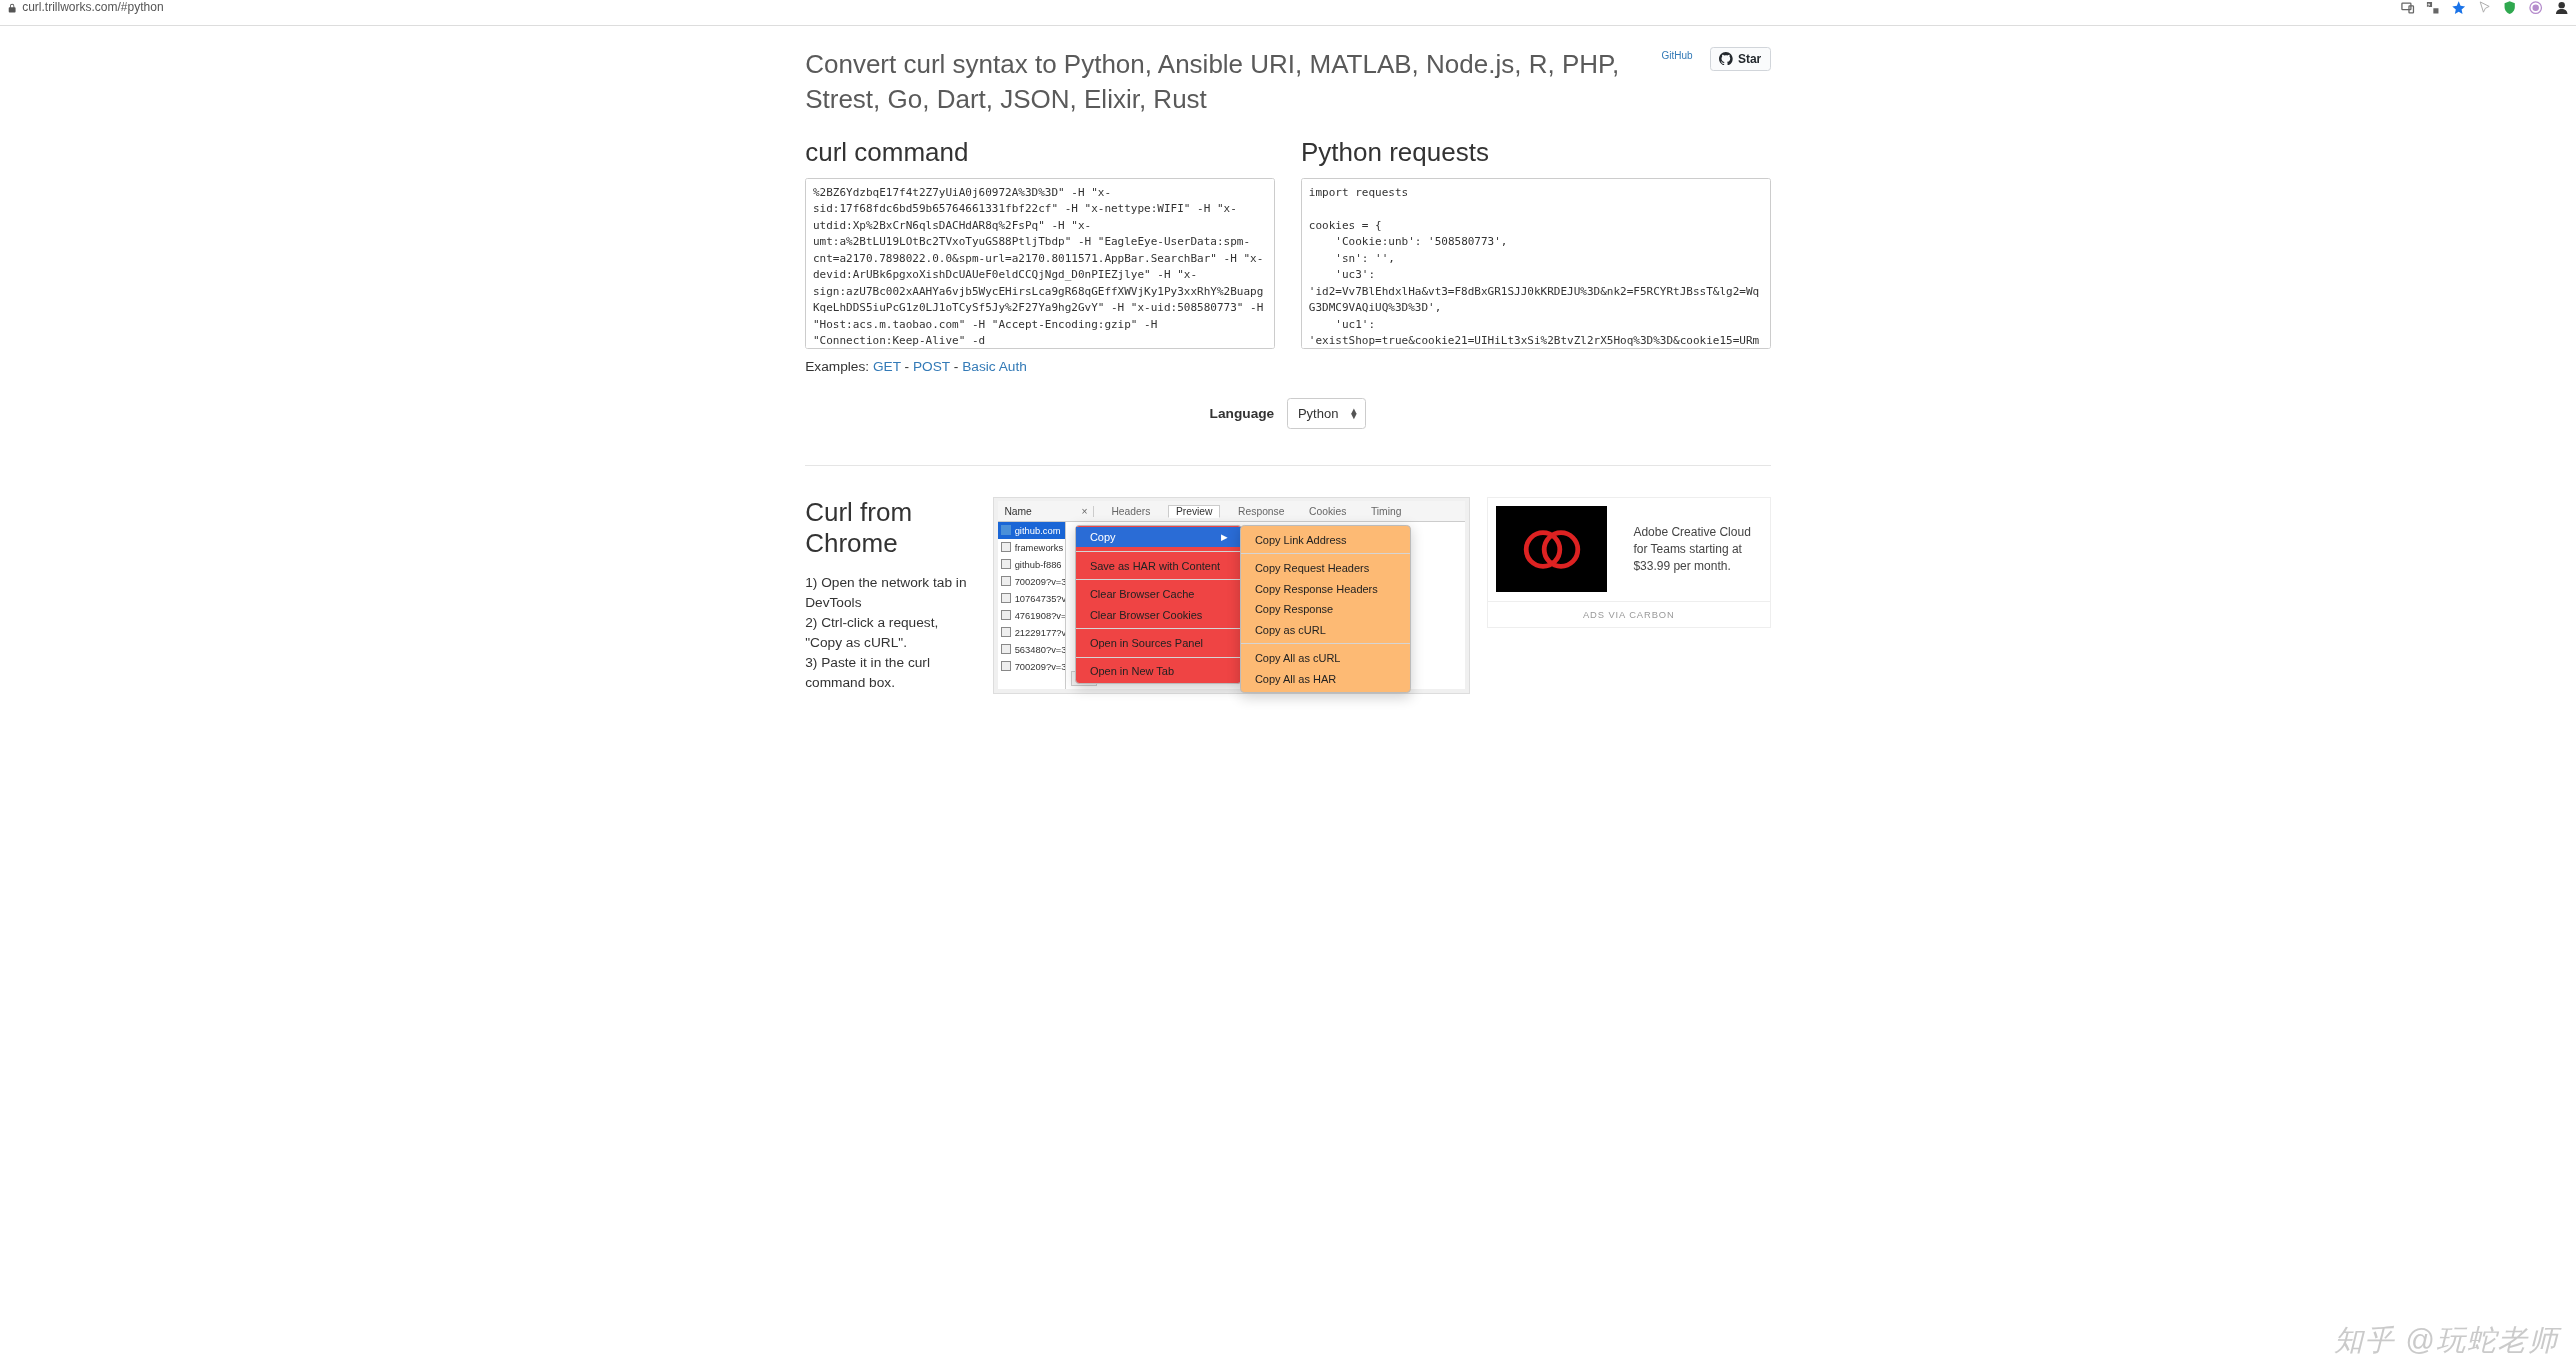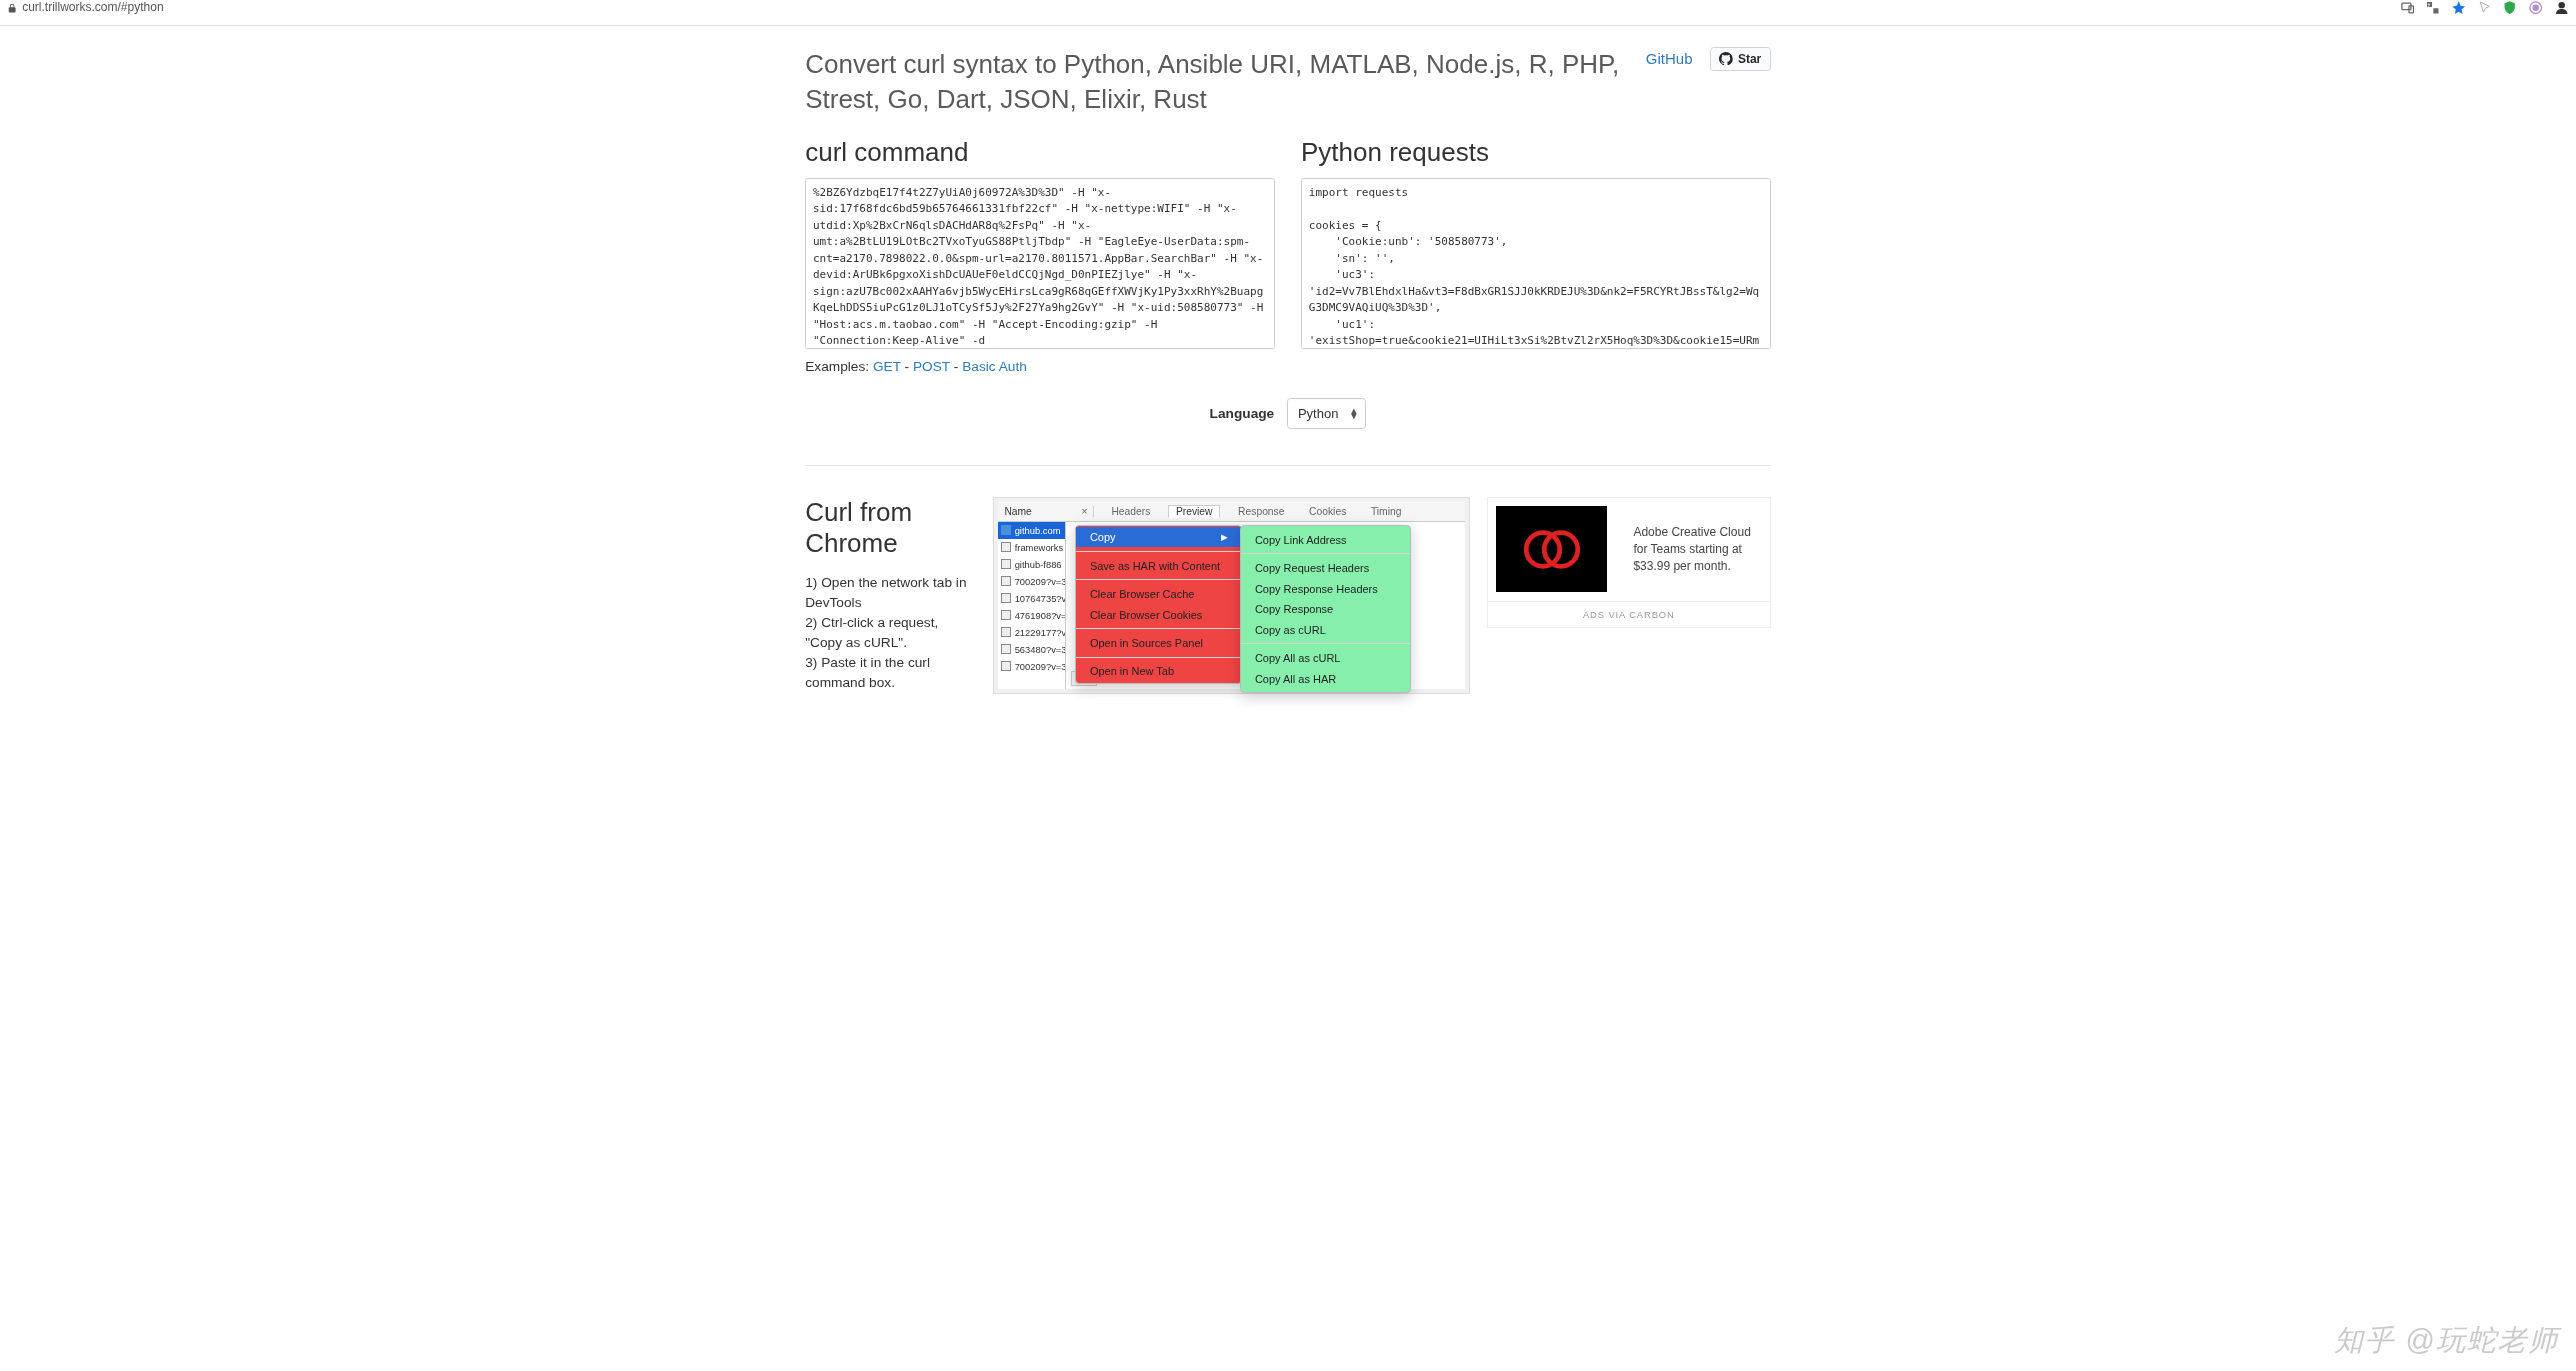--- a/index.html
+++ b/index.html
@@ -28,21 +28,21 @@
   .container { max-width: 993px; margin: 0 auto; padding: 20.5px 13.7px 51px; }
 
   .top-row { display: flex; align-items: flex-start; gap: 17px; margin-bottom: 20.5px; }
   .title {
     font-size: 26px;
     font-weight: 500;
     color: #5a5a5a;
     line-height: 1.35;
     flex: 1;
   }
-  .gh-link { color: #337ab7; font-size: 15px; text-decoration: none; padding-top: 3.4px; white-space: nowrap; }
+  .gh-link { color: #337ab7; font-size: 10px; text-decoration: none; padding-top: 3.4px; white-space: nowrap; }
   .star-btn {
     display: inline-flex; align-items: center; gap: 5.1px;
     border: 0.9px solid #d1d5da; background: #fafbfc;
     border-radius: 3.4px; padding: 3.4px 8.6px; font-size: 12px; font-weight: 600;
     color: #24292e; cursor: pointer; height: 24px; white-space: nowrap;
   }
   .star-btn svg { width: 13.7px; height: 13.7px; fill: #24292e; }
 
   .cols { display: flex; gap: 26px; margin-bottom: 8.6px; }
   .col { flex: 1; min-width: 0; }
@@ -105,21 +105,21 @@
   .ctx-item {
     padding: 4.3px 13.7px; display: flex; justify-content: space-between; align-items: center;
     color: #222; cursor: default;
   }
   .ctx-item.hl { background: #2a6cd6; color: #fff; }
   .ctx-sep { border-top: 0.9px solid #d5d5d5; margin: 3.4px 0; }
   .ctx-arrow { font-size: 8.6px; }
 
   .sub-menu {
     position: absolute; left: 246px; top: 27px;
-    background: #86efac; border: 0.9px solid #bbb;
+    background: #fdba74; border: 0.9px solid #bbb;
     border-radius: 4.3px; box-shadow: 0 3.4px 13.7px rgba(0,0,0,.2);
     width: 171px; padding: 3.4px 0; font-size: 11px;
   }
   .sub-item { padding: 4.3px 13.7px; color: #222; cursor: default; }
   .sub-sep { border-top: 0.9px solid #d5d5d5; margin: 3.4px 0; }
 
   .ad-box { width: 284px; flex-shrink: 0; border: 0.9px solid #eee; display: flex; flex-direction: column; }
   .ad-top { display: flex; padding: 8.6px; gap: 26px; align-items: center; }
   .ad-img { width: 111px; height: 86px; background: #000; display: flex; align-items: center; justify-content: center; flex-shrink: 0; }
   .ad-text { font-size: 12px; color: #444; line-height: 1.4; }

